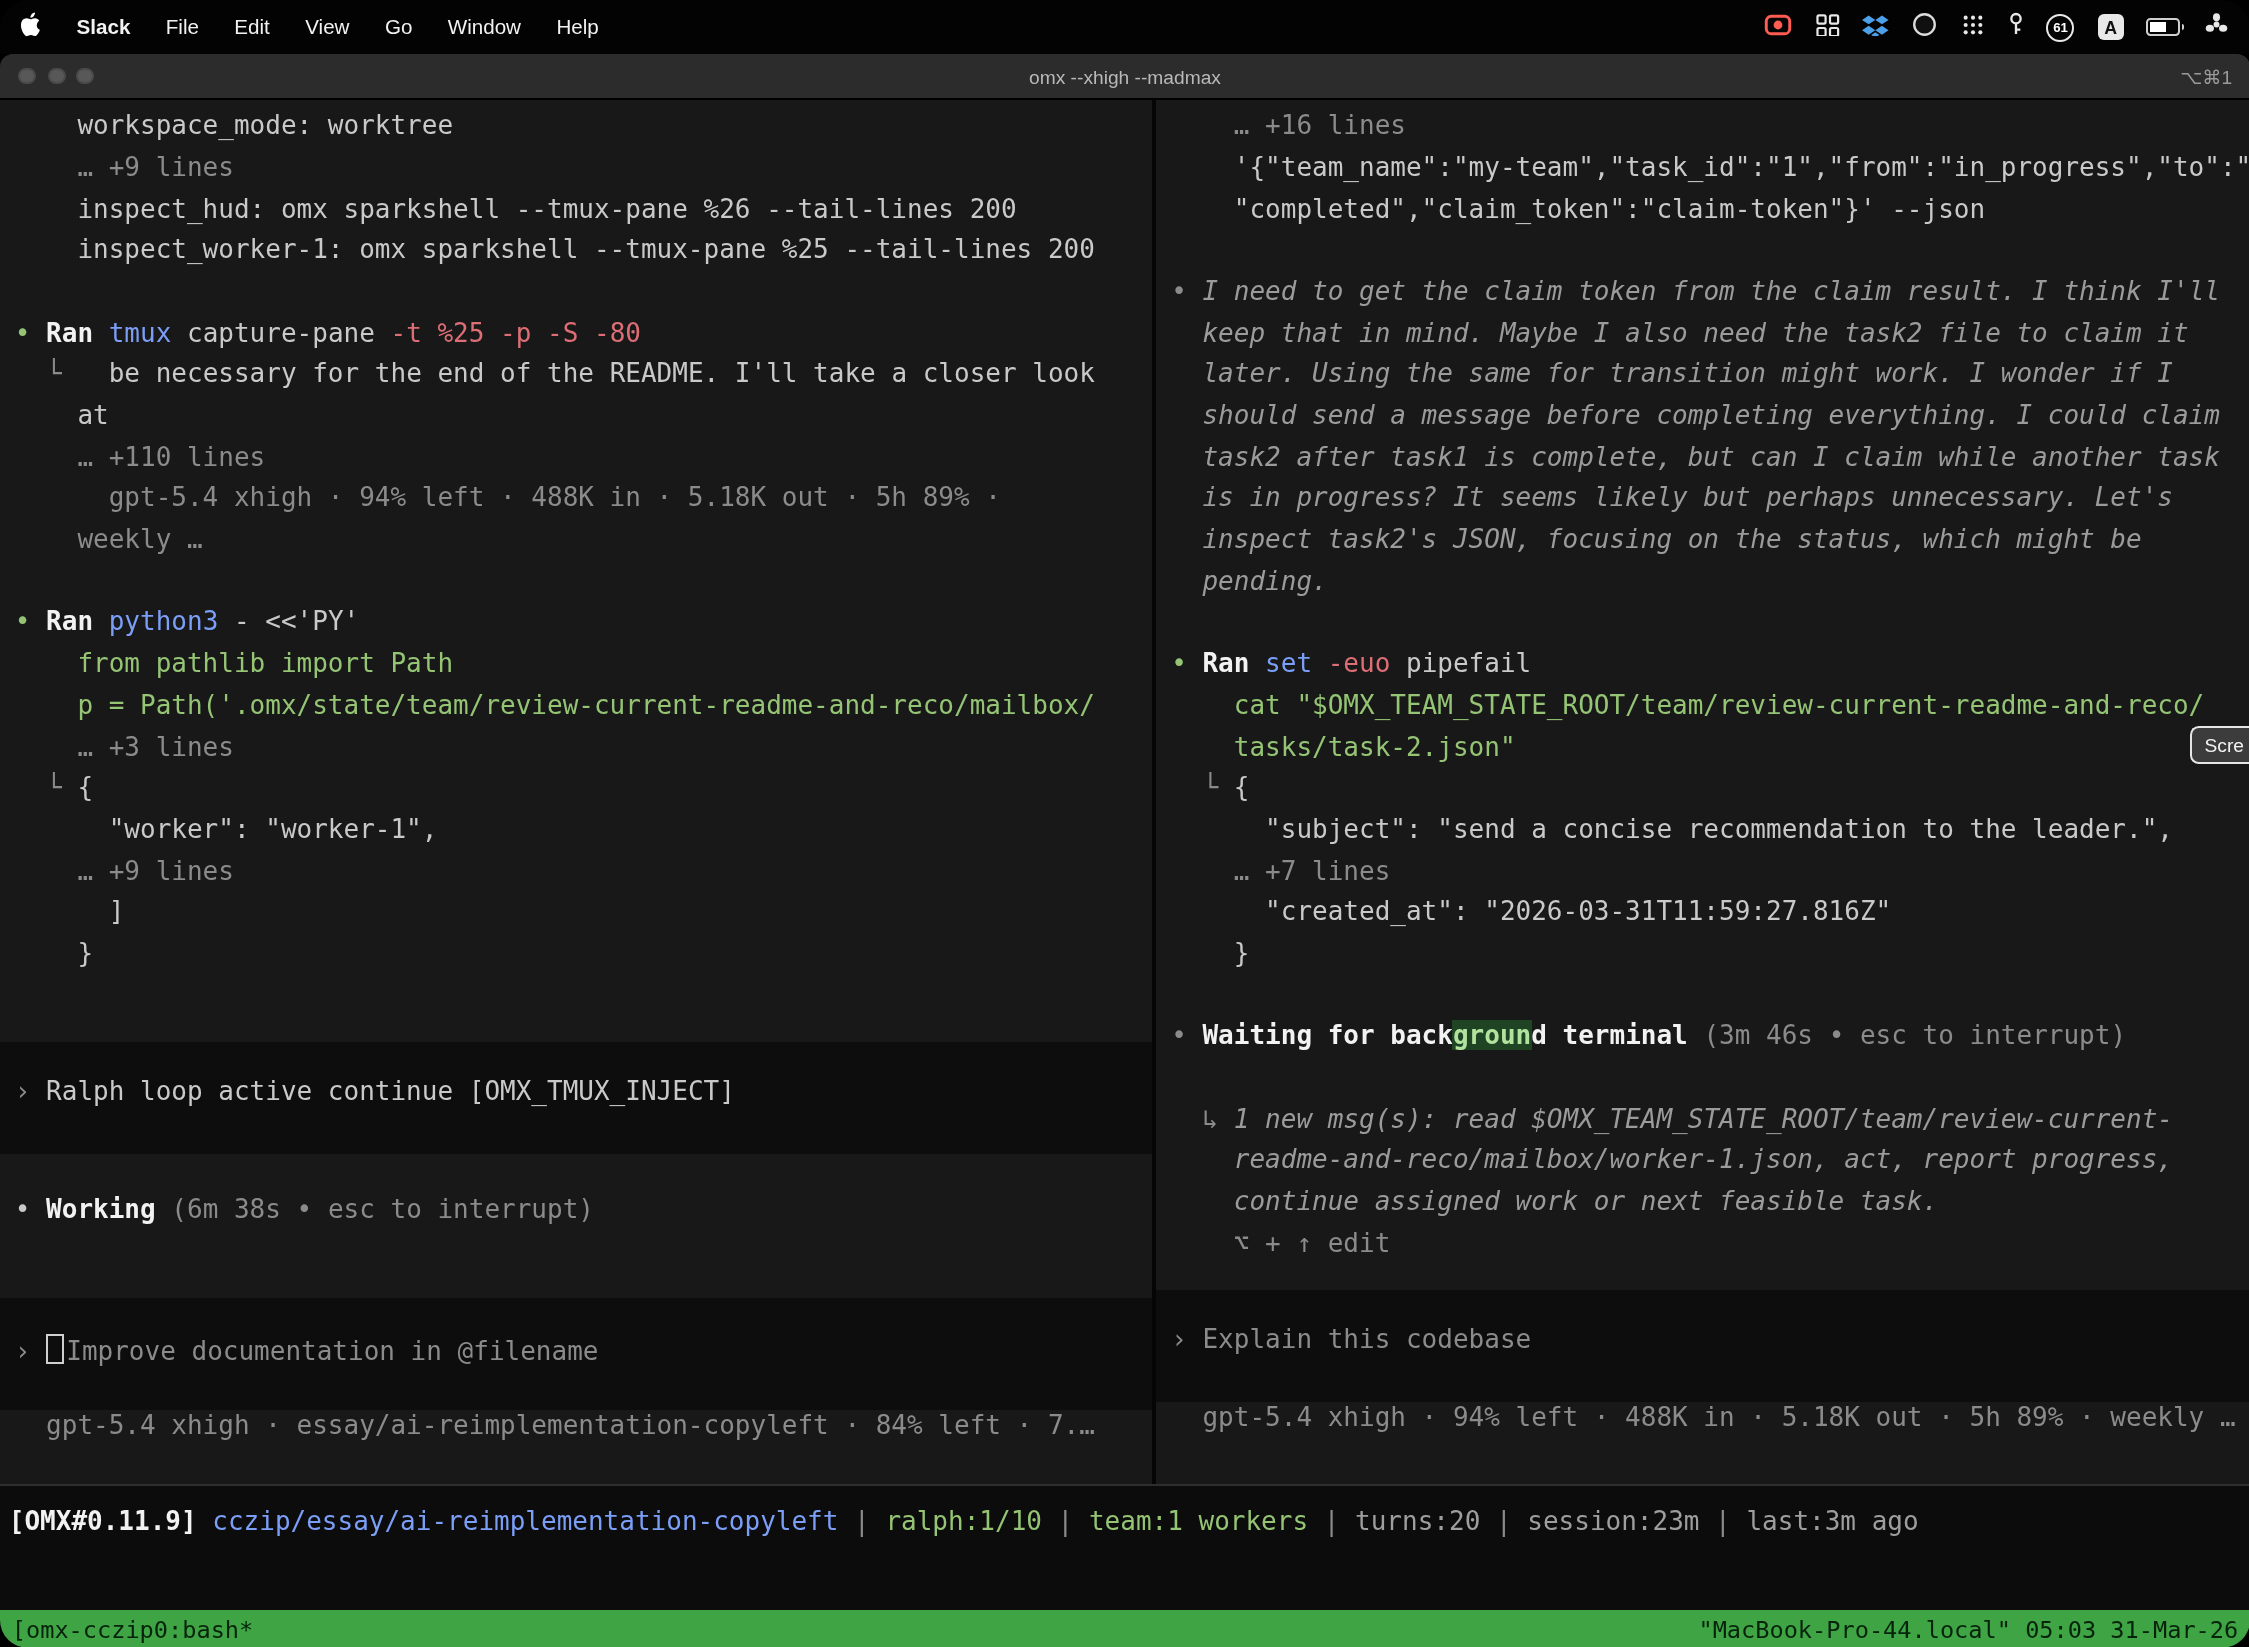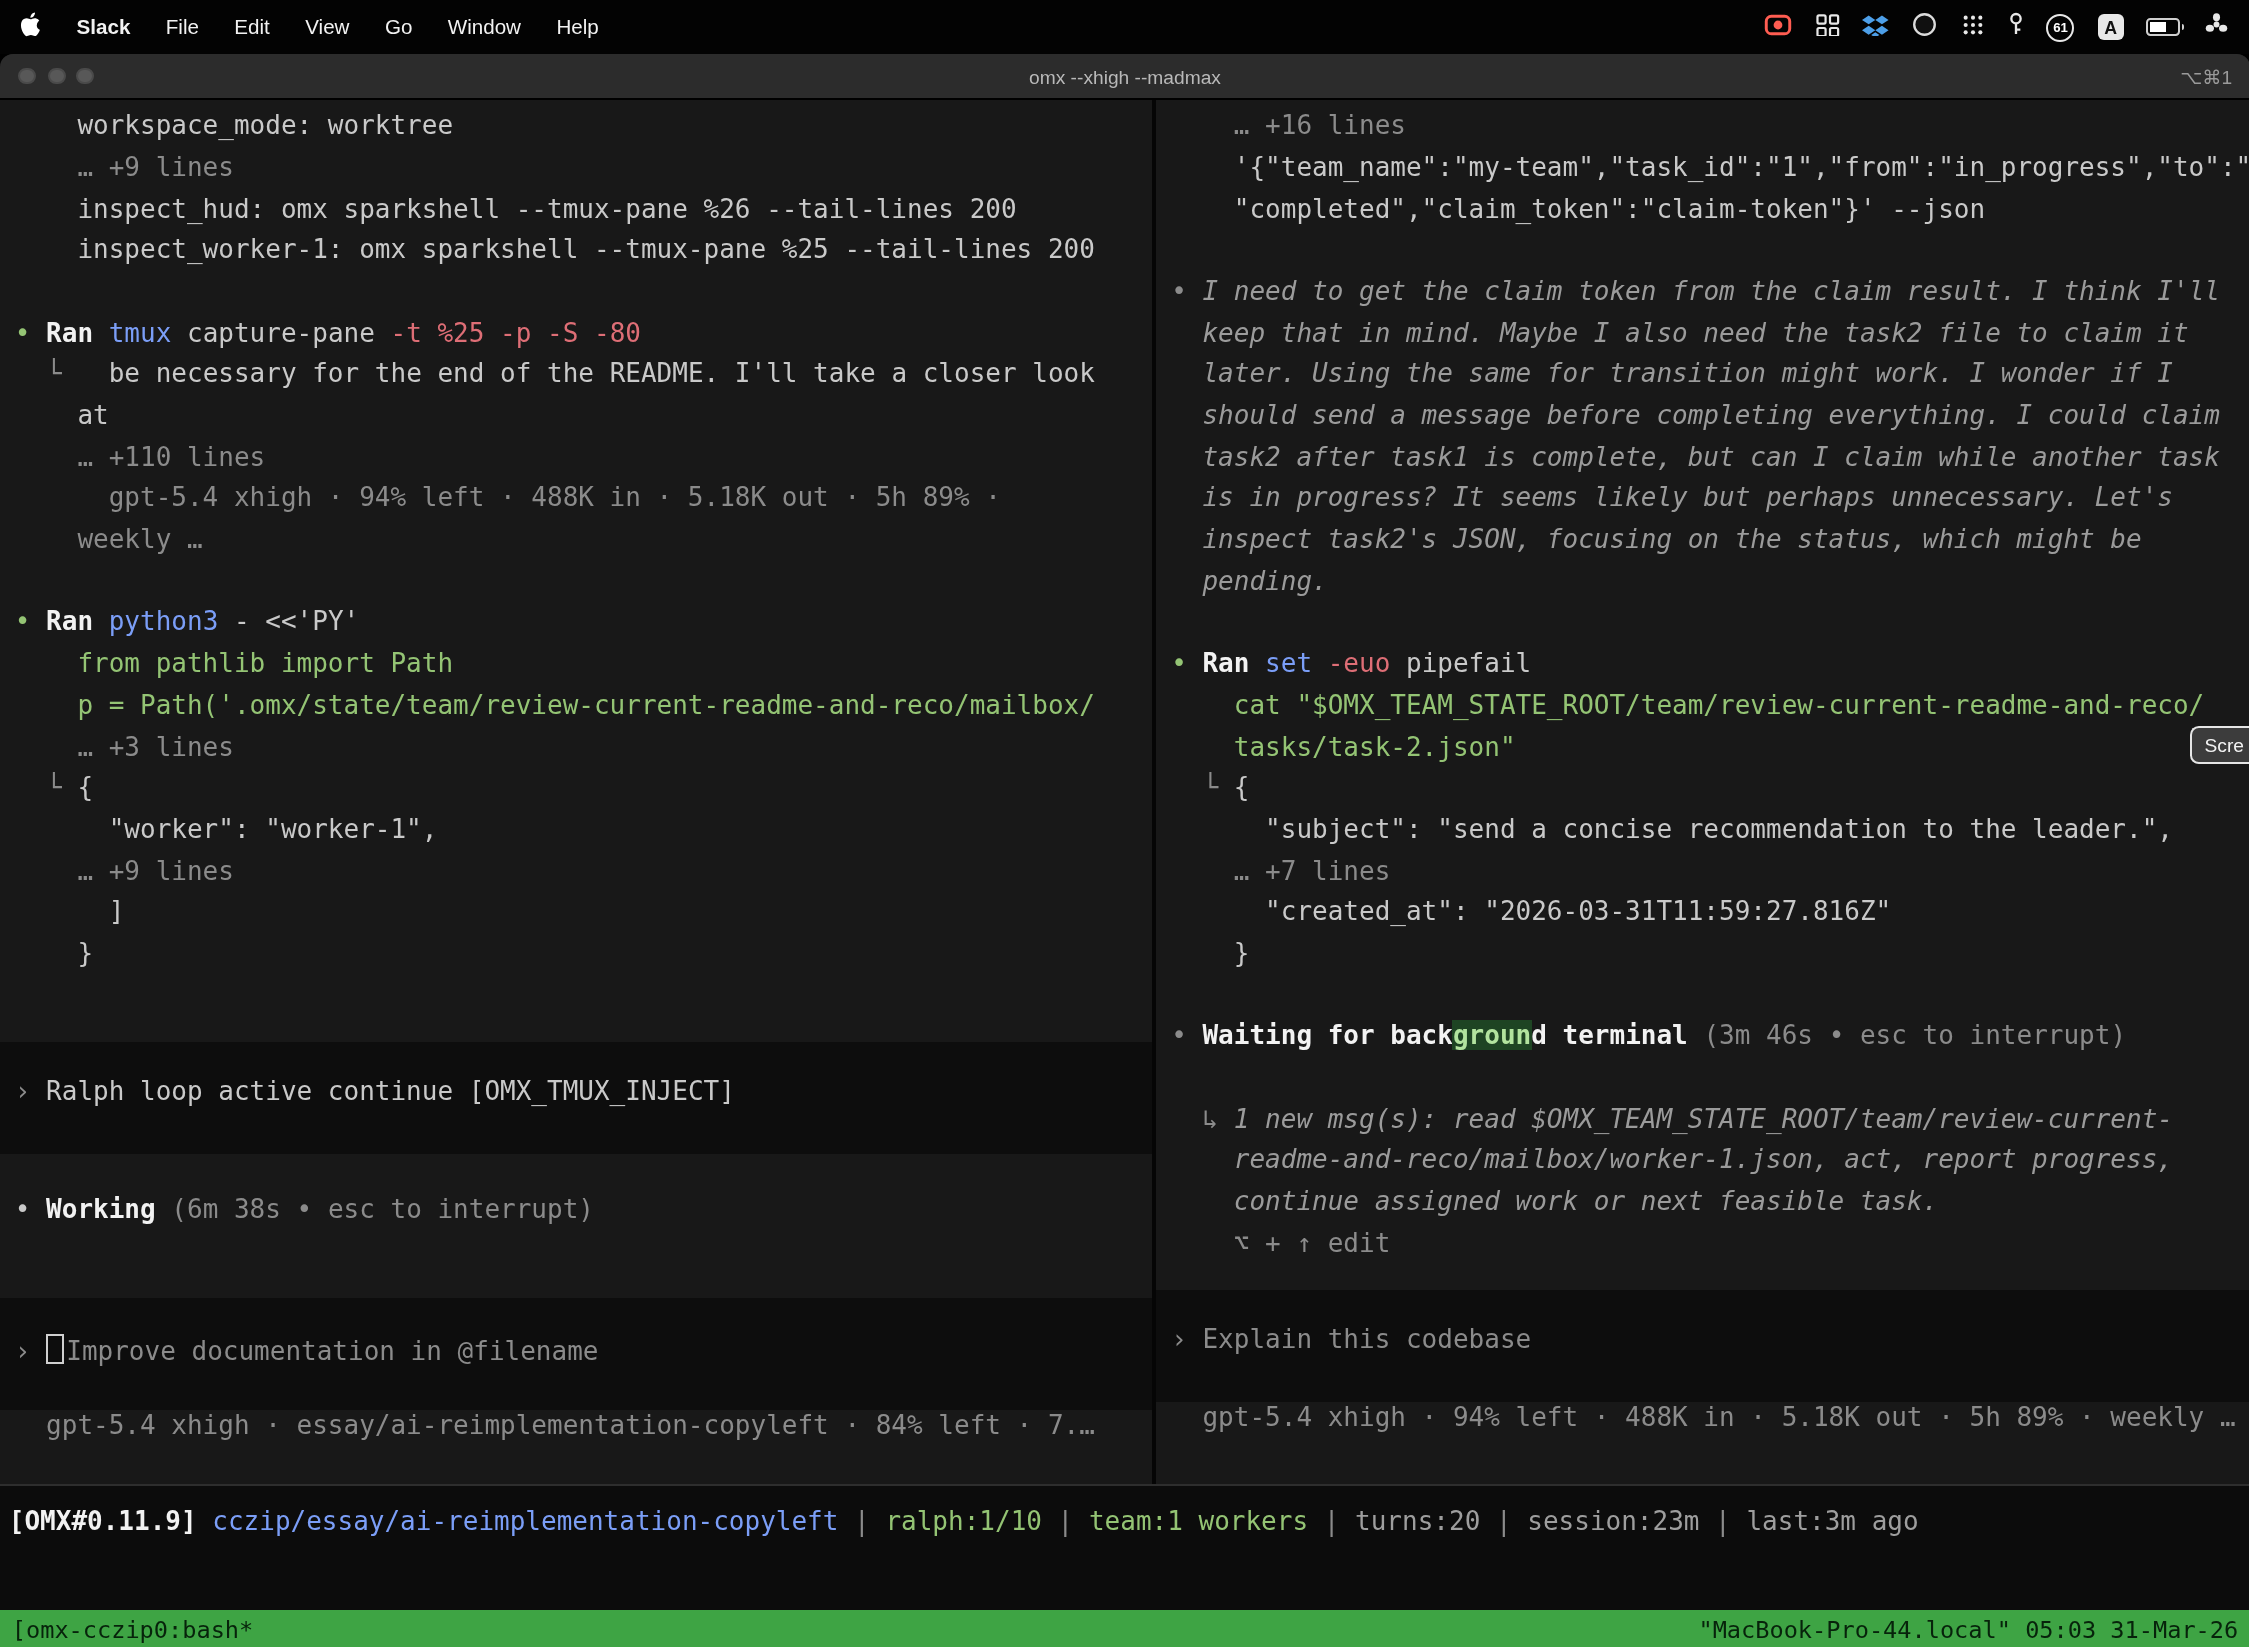--- a/index.html
+++ b/index.html
@@ -1,16 +1,16 @@
 <!DOCTYPE html>
 <html style="--pane-bg: #181818; --band-bg: #0d0d0d; --text-default: #c9c9c9; --text-dim: #8b8b8b; --accent-blue: #7b9ef7; --accent-green: #94c474; --accent-red: #de6e76; --tmux-bar-bg: #3ea444; --tmux-bar-text: #07230b;font-size:11.8px"><head>
 <meta charset="utf-8">
 <style>
   html,body{margin:0;padding:0;background:#000;}
-  .viewport{width:2250px;height:1648px;position:relative;overflow:hidden;background:#000;}
+  .viewport{width:2250px;height:1648px;position:relative;overflow:hidden;background:#000;border-radius:28px;}
   .scale{width:1125px;height:824px;transform:scale(2);transform-origin:0 0;position:relative;background:#000;}
 
   
   .menubar{height:27px;background:#030303;display:flex;align-items:center;justify-content:space-between;
     padding:0 10.3px;color:#f2f2f2;font:10.3px "Liberation Sans",sans-serif;}
   .mb-left{display:flex;align-items:center;gap:17.7px;}
   .mb-app{font-weight:bold;}
   #menus{display:flex;gap:17.7px;}
   .mb-item{cursor:default;}
   .mb-right{display:flex;align-items:center;gap:11.8px;}

